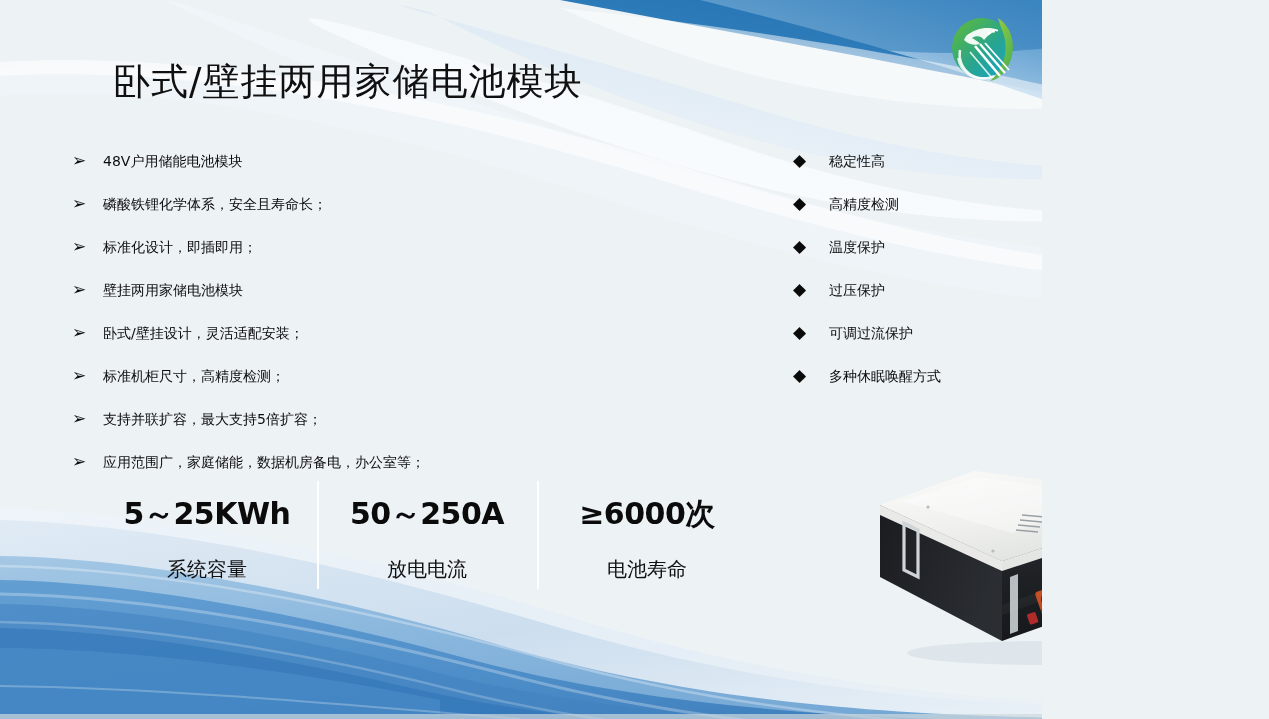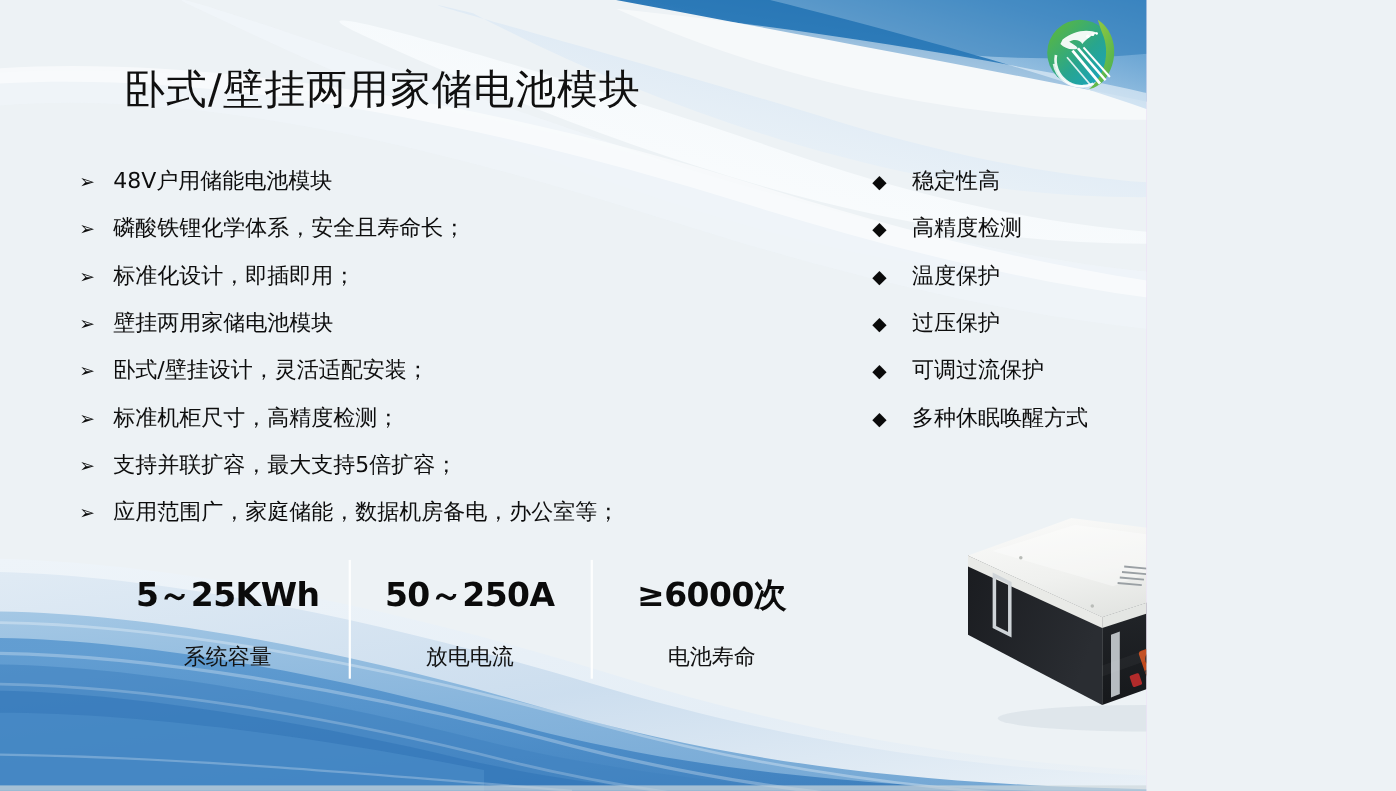--- a/index.html
+++ b/index.html
@@ -10,21 +10,21 @@
     width: 1269px;
     height: 719px;
     font-family: "Liberation Sans", "DejaVu Sans", sans-serif;
     background: #edf2f5;
     overflow: hidden;
   }
   #slide {
     position: relative;
     width: 1042px;
     height: 719px;
-    background: #f0abfc;
+    background: #c2410c;
     overflow: hidden;
   }
   .bg-layer {
     position: absolute;
     inset: 0;
     width: 1269px;
     height: 719px;
     pointer-events: none;
   }
 
@@ -71,32 +71,32 @@
   }
   .bullet-mark.arrow {
     width: 31px;
     font-size: 17px;
   }
   .bullet-mark.diamond {
     width: 36px;
     font-size: 17px;
   }
   .bullet-text {
-    font-size: 20px;
+    font-size: 14px;
     color: #0d0d0d;
     line-height: 1.2;
     white-space: nowrap;
     font-family: "DejaVu Sans", "Liberation Sans", sans-serif;
   }
 
   
   #stats {
     position: absolute;
     left: 97px;
-    top: 512px;
+    top: 484px;
     width: 660px;
     height: 112px;
     display: flex;
   }
   .stat-cell {
     flex: 1 1 0;
     position: relative;
     text-align: center;
     padding-top: 10px;
   }

